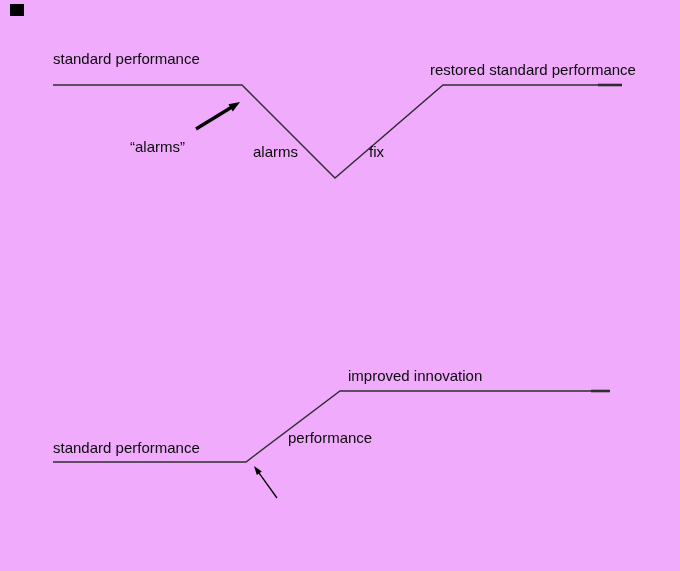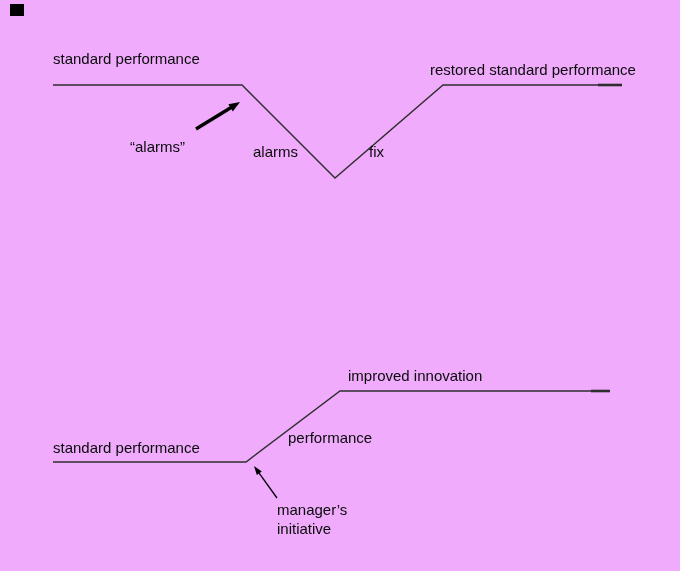--- a/index.html
+++ b/index.html
@@ -58,18 +58,14 @@
   <div class="label" style="left: 253px; top: 144px; color: rgb(10, 10, 10);">alarms</div>
 
   <div class="label" style="left: 369px; top: 144px; color: rgb(10, 10, 10);">fix</div>
 
   <div class="label" style="left: 348px; top: 368px; color: rgb(10, 10, 10);">improved innovation</div>
 
   <div class="label" style="left: 53px; top: 440px; color: rgb(10, 10, 10);">standard performance</div>
 
   <div class="label" style="left: 288px; top: 430px; color: rgb(10, 10, 10);">performance</div>
 
-  <div class="label label-multiline" style="left: 277px; top: 500px; color: rgb(10, 10, 10);">
-    <div>manager’s</div>
-    <div>initiative</div>
-  </div>
 
 </div>
 
 </body></html>

